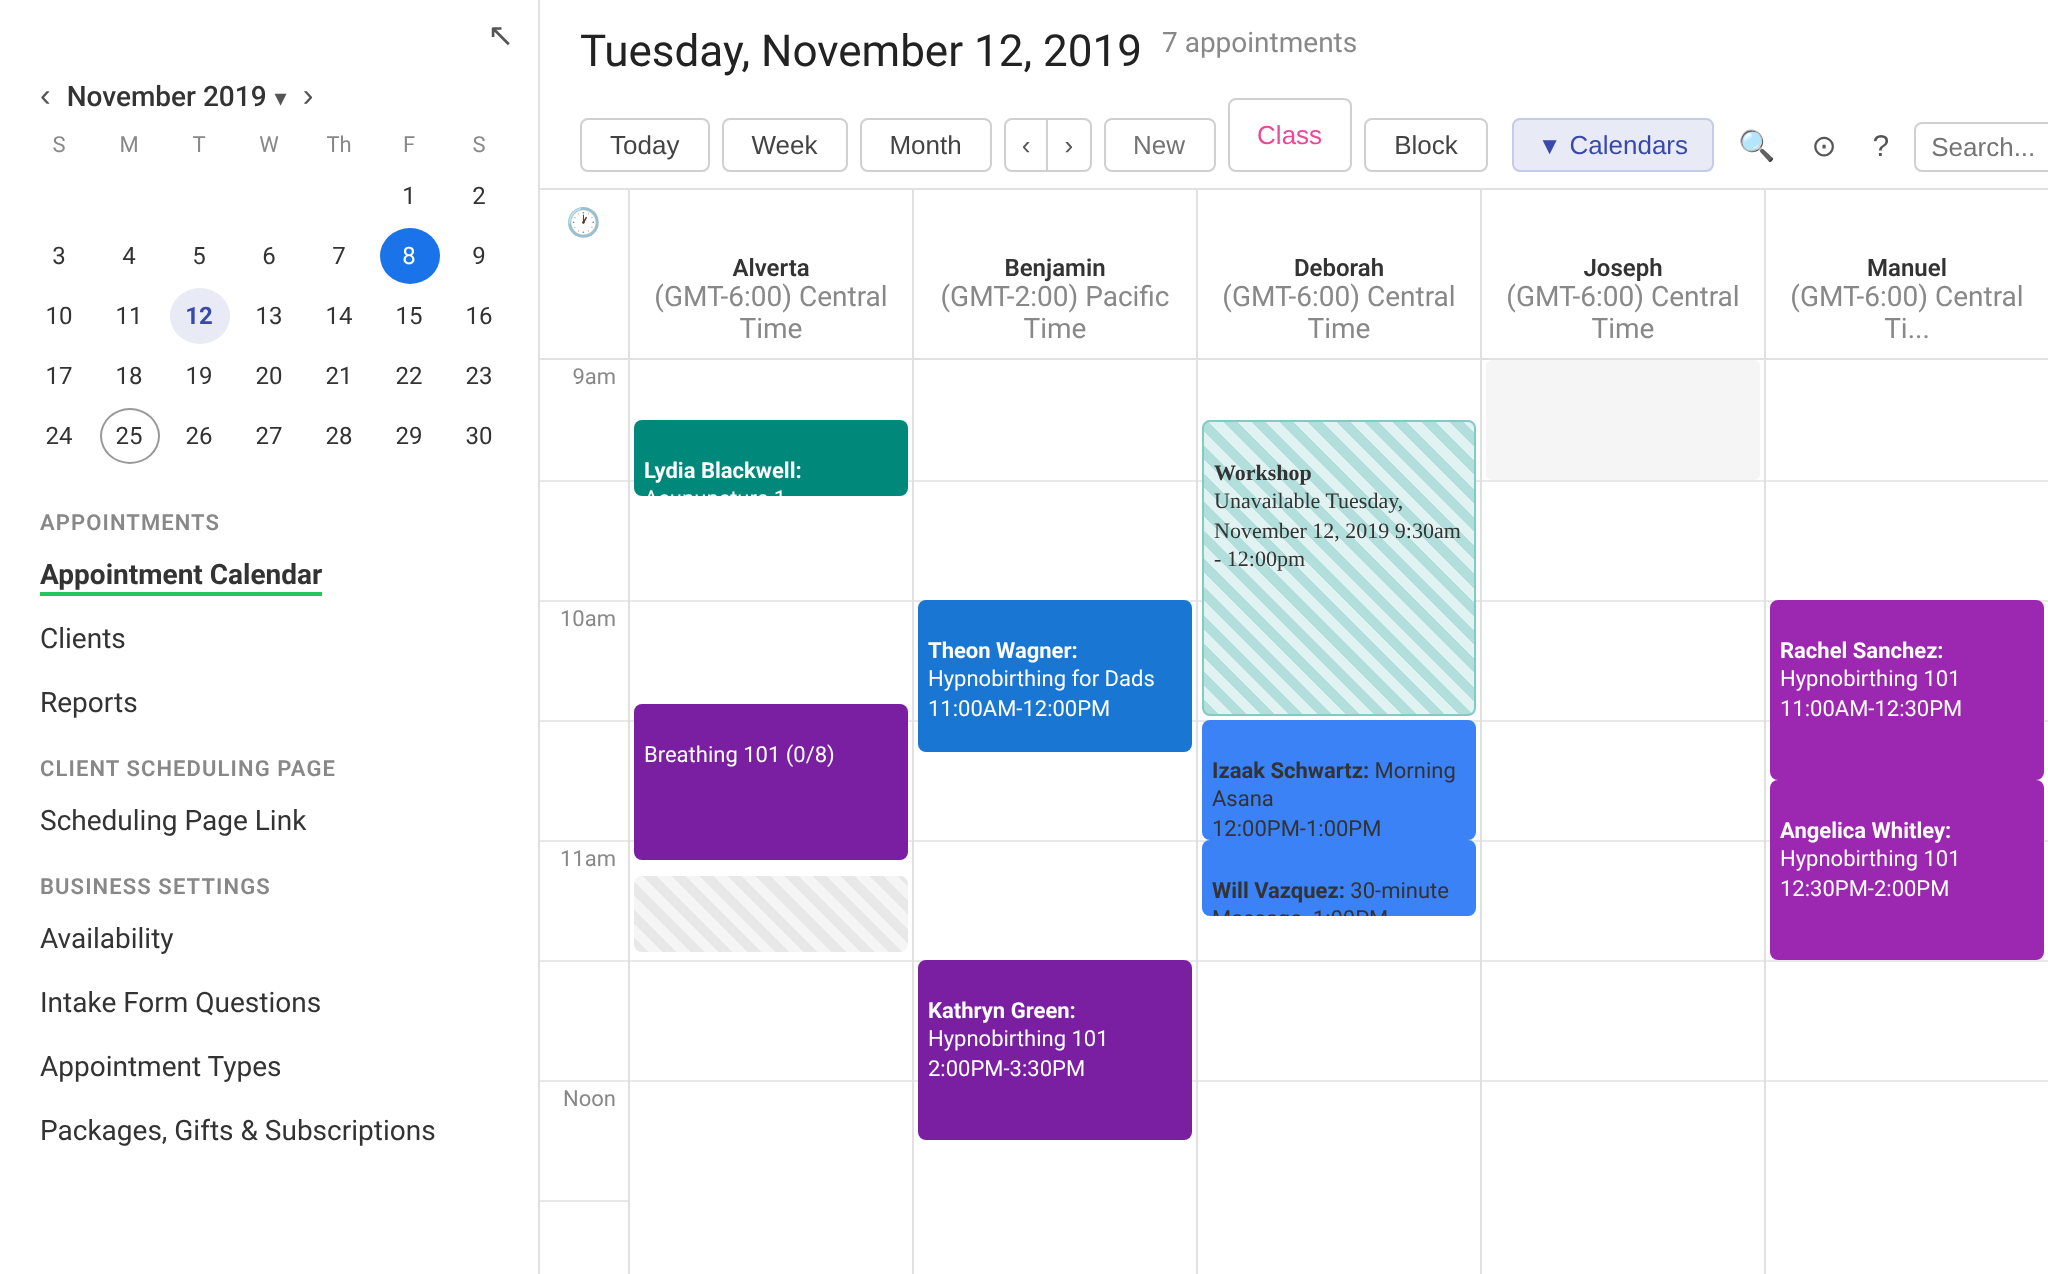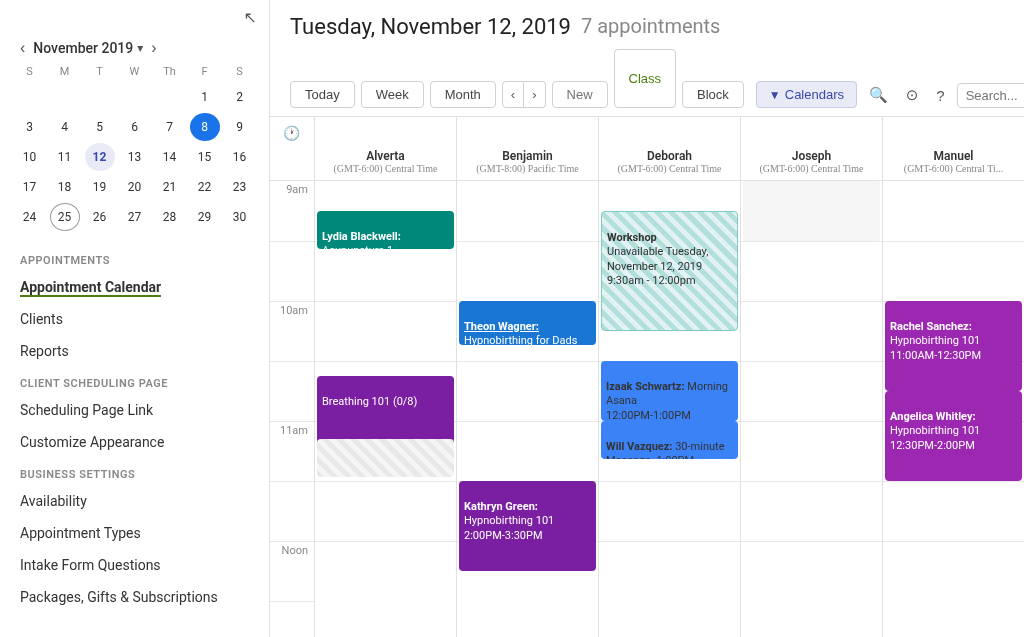--- a/index.html
+++ b/index.html
@@ -14,51 +14,51 @@
     .mini-cal-header { display: grid; grid-template-columns: repeat(7, 1fr); text-align: center; font-size: 11px; color: #888; margin-bottom: 4px; }
     .mini-cal-grid { display: grid; grid-template-columns: repeat(7, 1fr); text-align: center; }
     .mini-cal-cell { width: 30px; height: 28px; display: flex; align-items: center; justify-content: center; font-size: 12px; color: #333; cursor: pointer; border-radius: 50%; margin: 1px auto; }
     .mini-cal-cell.today { background: #1a73e8; color: #fff; border-radius: 50%; }
     .mini-cal-cell.selected { background: #e8eaf6; color: #3949ab; font-weight: bold; border-radius: 50%; }
 
     .sidebar-section-label { font-size: 11px; font-weight: 600; color: #888; letter-spacing: 0.05em; padding: 10px 20px 4px; text-transform: uppercase; }
 
     
     .nav-active-wrap { padding: 8px 20px; }
-    .nav-active-inner { font-size: 14px; font-weight: 700; border-bottom: 2px solid #4d7c0f; display: inline; cursor: pointer; }
+    .nav-active-inner { font-size: 14px; font-weight: 700; border-bottom: 2px solid #22c55e; display: inline; cursor: pointer; }
     .sidebar-nav-link { padding: 8px 20px; font-size: 14px; color: #333; cursor: pointer; display: block; }
 
     
     .main { flex: 1; display: flex; flex-direction: column; overflow: hidden; }
 
     
     .main-header { padding: 14px 20px 8px; border-bottom: 1px solid #e0e0e0; }
     .main-header-title { font-size: 22px; font-weight: 400; color: #222; display: flex; align-items: flex-start; gap: 10px; }
-    .appt-count { font-size: 20px; color: #888; font-weight: 400; }
+    .appt-count { font-size: 14px; color: #888; font-weight: 400; }
     .toolbar { display: flex; align-items: flex-end; gap: 6px; margin-top: 10px; }
     .toolbar-btn { padding: 5px 14px; border: 1px solid #d0d0d0; background: #fff; border-radius: 4px; font-size: 13px; cursor: pointer; color: #444; }
     .toolbar-nav { display: flex; gap: 0; }
     .toolbar-nav-btn { padding: 5px 8px; border: 1px solid #d0d0d0; background: #fff; font-size: 13px; cursor: pointer; color: #555; }
     .toolbar-nav-btn:first-child { border-radius: 4px 0 0 4px; }
     .toolbar-nav-btn:last-child { border-radius: 0 4px 4px 0; border-left: none; }
     .new-btn { background: #fff; border: 1px solid #d0d0d0; border-radius: 4px; padding: 5px 14px; font-size: 13px; cursor: pointer; color: #737373; }
-    .class-btn { background: #fff; border: 1px solid #d0d0d0; border-radius: 4px; padding: 21px 14px; font-size: 13px; cursor: pointer; color: #4d7c0f; }
+    .class-btn { background: #fff; border: 1px solid #d0d0d0; border-radius: 4px; padding: 10px 14px; font-size: 13px; cursor: pointer; color: #ec4899; }
     .block-btn { background: #fff; border: 1px solid #d0d0d0; border-radius: 4px; padding: 5px 14px; font-size: 13px; cursor: pointer; color: #444; }
     .calendars-btn { background: #e8eaf6; border: 1px solid #c5cae9; border-radius: 4px; padding: 5px 12px; font-size: 13px; cursor: pointer; color: #3949ab; display: flex; align-items: center; gap: 4px; }
     .icon-btn { background: none; border: none; font-size: 15px; cursor: pointer; color: #555; padding: 4px 6px; }
     .search-box { display: flex; align-items: center; border: 1px solid #d0d0d0; border-radius: 4px; padding: 4px 8px; gap: 4px; }
     .search-input { border: none; outline: none; font-size: 13px; width: 120px; color: #333; }
 
     
     .cal-wrapper { flex: 1; overflow: hidden; display: flex; flex-direction: column; }
     .cal-header { display: grid; grid-template-columns: 44px repeat(5, 1fr); border-bottom: 1px solid #e0e0e0; }
     .cal-header-cell { text-align: center; padding: 8px 4px 6px; font-size: 12px; color: #555; border-left: 1px solid #e0e0e0; }
     .cal-header-cell:first-child { border-left: none; }
     .cal-header-name { font-weight: 600; color: #333; margin-top: 24px; }
-    .cal-header-tz { color: #888; font-size: 10px; font-family: Liberation Serif, serif; }
+    .cal-header-tz { color: #888; font-size: 14px; }
     .cal-body { flex: 1; overflow-y: auto; display: grid; grid-template-columns: 44px repeat(5, 1fr); }
     .time-col { display: flex; flex-direction: column; }
     .time-slot { height: 60px; display: flex; align-items: flex-start; justify-content: flex-end; padding-right: 6px; padding-top: 2px; font-size: 11px; color: #888; border-top: 1px solid #e8e8e8; }
     .time-slot:first-child { border-top: none; }
     .cal-col { border-left: 1px solid #e0e0e0; position: relative; display: flex; flex-direction: column; }
     .hour-row { height: 60px; border-top: 1px solid #e8e8e8; position: relative; }
     .hour-row:first-child { border-top: none; }
 
     
     .event { position: absolute; left: 2px; right: 2px; border-radius: 4px; padding: 19px 5px; font-size: 11px; line-height: 1.3; overflow: hidden; cursor: pointer; }
@@ -151,26 +151,25 @@
 
   <div class="sidebar-section-label">APPOINTMENTS</div>
   <div class="nav-active-wrap">
     <span class="nav-active-inner">Appointment Calendar</span>
   </div>
   <div class="sidebar-nav-link">Clients</div>
   <div class="sidebar-nav-link">Reports</div>
 
   <div class="sidebar-section-label">CLIENT SCHEDULING PAGE</div>
   <div class="sidebar-nav-link">Scheduling Page Link</div>
-  <div class="sidebar-nav-link">Customize Appearance</div>
 
   <div class="sidebar-section-label">BUSINESS SETTINGS</div>
   <div class="sidebar-nav-link">Availability</div>
+  <div class="sidebar-nav-link">Intake Form Questions</div>
   <div class="sidebar-nav-link">Appointment Types</div>
-  <div class="sidebar-nav-link">Intake Form Questions</div>
   <div class="sidebar-nav-link">Packages, Gifts &amp; Subscriptions</div>
 </div>
 
 <div class="main">
 
   <div class="main-header">
     <div class="main-header-title">
       <span>Tuesday, November 12, 2019</span>
       <span class="appt-count">7 appointments</span>
     </div>
@@ -205,21 +204,21 @@
     <div class="cal-header">
       <div style="border-left:none;">
         <span class="clock-icon">🕐</span>
       </div>
       <div class="cal-header-cell">
         <div class="cal-header-name">Alverta</div>
         <div class="cal-header-tz">(GMT-6:00) Central Time</div>
       </div>
       <div class="cal-header-cell">
         <div class="cal-header-name">Benjamin</div>
-        <div class="cal-header-tz">(GMT-8:00) Pacific Time</div>
+        <div class="cal-header-tz">(GMT-2:00) Pacific Time</div>
       </div>
       <div class="cal-header-cell">
         <div class="cal-header-name">Deborah</div>
         <div class="cal-header-tz">(GMT-6:00) Central Time</div>
       </div>
       <div class="cal-header-cell">
         <div class="cal-header-name">Joseph</div>
         <div class="cal-header-tz">(GMT-6:00) Central Time</div>
       </div>
       <div class="cal-header-cell">
@@ -249,53 +248,53 @@
         <div class="hour-row"></div>
         <div class="hour-row"></div>
         <div class="hour-row"></div>
         <div class="hour-row"></div>
         <div class="hour-row"></div>
 
         <div class="event event-green" style="top:30px;height:30px;">
           <span><strong>Lydia Blackwell:</strong> Acupuncture 1</span><br>
           
         </div>
-        <div class="event event-purple" style="top:195px;height:78px;">
+        <div class="event event-purple" style="top:172px;height:78px;">
           <span>Breathing 101 (0/8)</span>
         </div>
         <div class="event event-blocked" style="top:258px;height:30px;"></div>
       </div>
 
       <div class="cal-col" id="col-benjamin">
         <div class="hour-row"></div>
         <div class="hour-row"></div>
         <div class="hour-row"></div>
         <div class="hour-row"></div>
         <div class="hour-row"></div>
         <div class="hour-row"></div>
         <div class="hour-row"></div>
-        <div class="event event-blue" style="top:120px;height:44px;text-decoration:underline;">
+        <div class="event event-blue" style="top:120px;height:76px;">
           <span><strong>Theon Wagner:</strong> Hypnobirthing for Dads</span><br>
           <span>11:00AM-12:00PM</span>
         </div>
         <div class="event event-purple" style="top:300px;height:90px;">
           <span><strong>Kathryn Green:</strong> Hypnobirthing 101</span><br>
           <span>2:00PM-3:30PM</span>
         </div>
       </div>
 
       <div class="cal-col" id="col-deborah">
         <div class="hour-row"></div>
         <div class="hour-row"></div>
         <div class="hour-row"></div>
         <div class="hour-row"></div>
         <div class="hour-row"></div>
         <div class="hour-row"></div>
         <div class="hour-row"></div>
-        <div class="event event-teal-stripe" style="top:30px;height:120px;">
+        <div class="event event-teal-stripe" style="top:30px;height:148px;font-family:Liberation Serif, serif;">
           <span><strong>Workshop</strong><br>Unavailable Tuesday, November 12, 2019 9:30am - 12:00pm</span>
         </div>
         <div class="event event-yellow" style="top:180px;height:60px;">
           <span><strong>Izaak Schwartz:</strong> Morning Asana</span><br>
           <span>12:00PM-1:00PM</span>
         </div>
         <div class="event event-yellow" style="top:240px;height:30px;">
           <span><strong>Will Vazquez:</strong> 30-minute Massage &nbsp;1:00PM-1:30PM</span>
         </div>
       </div>

